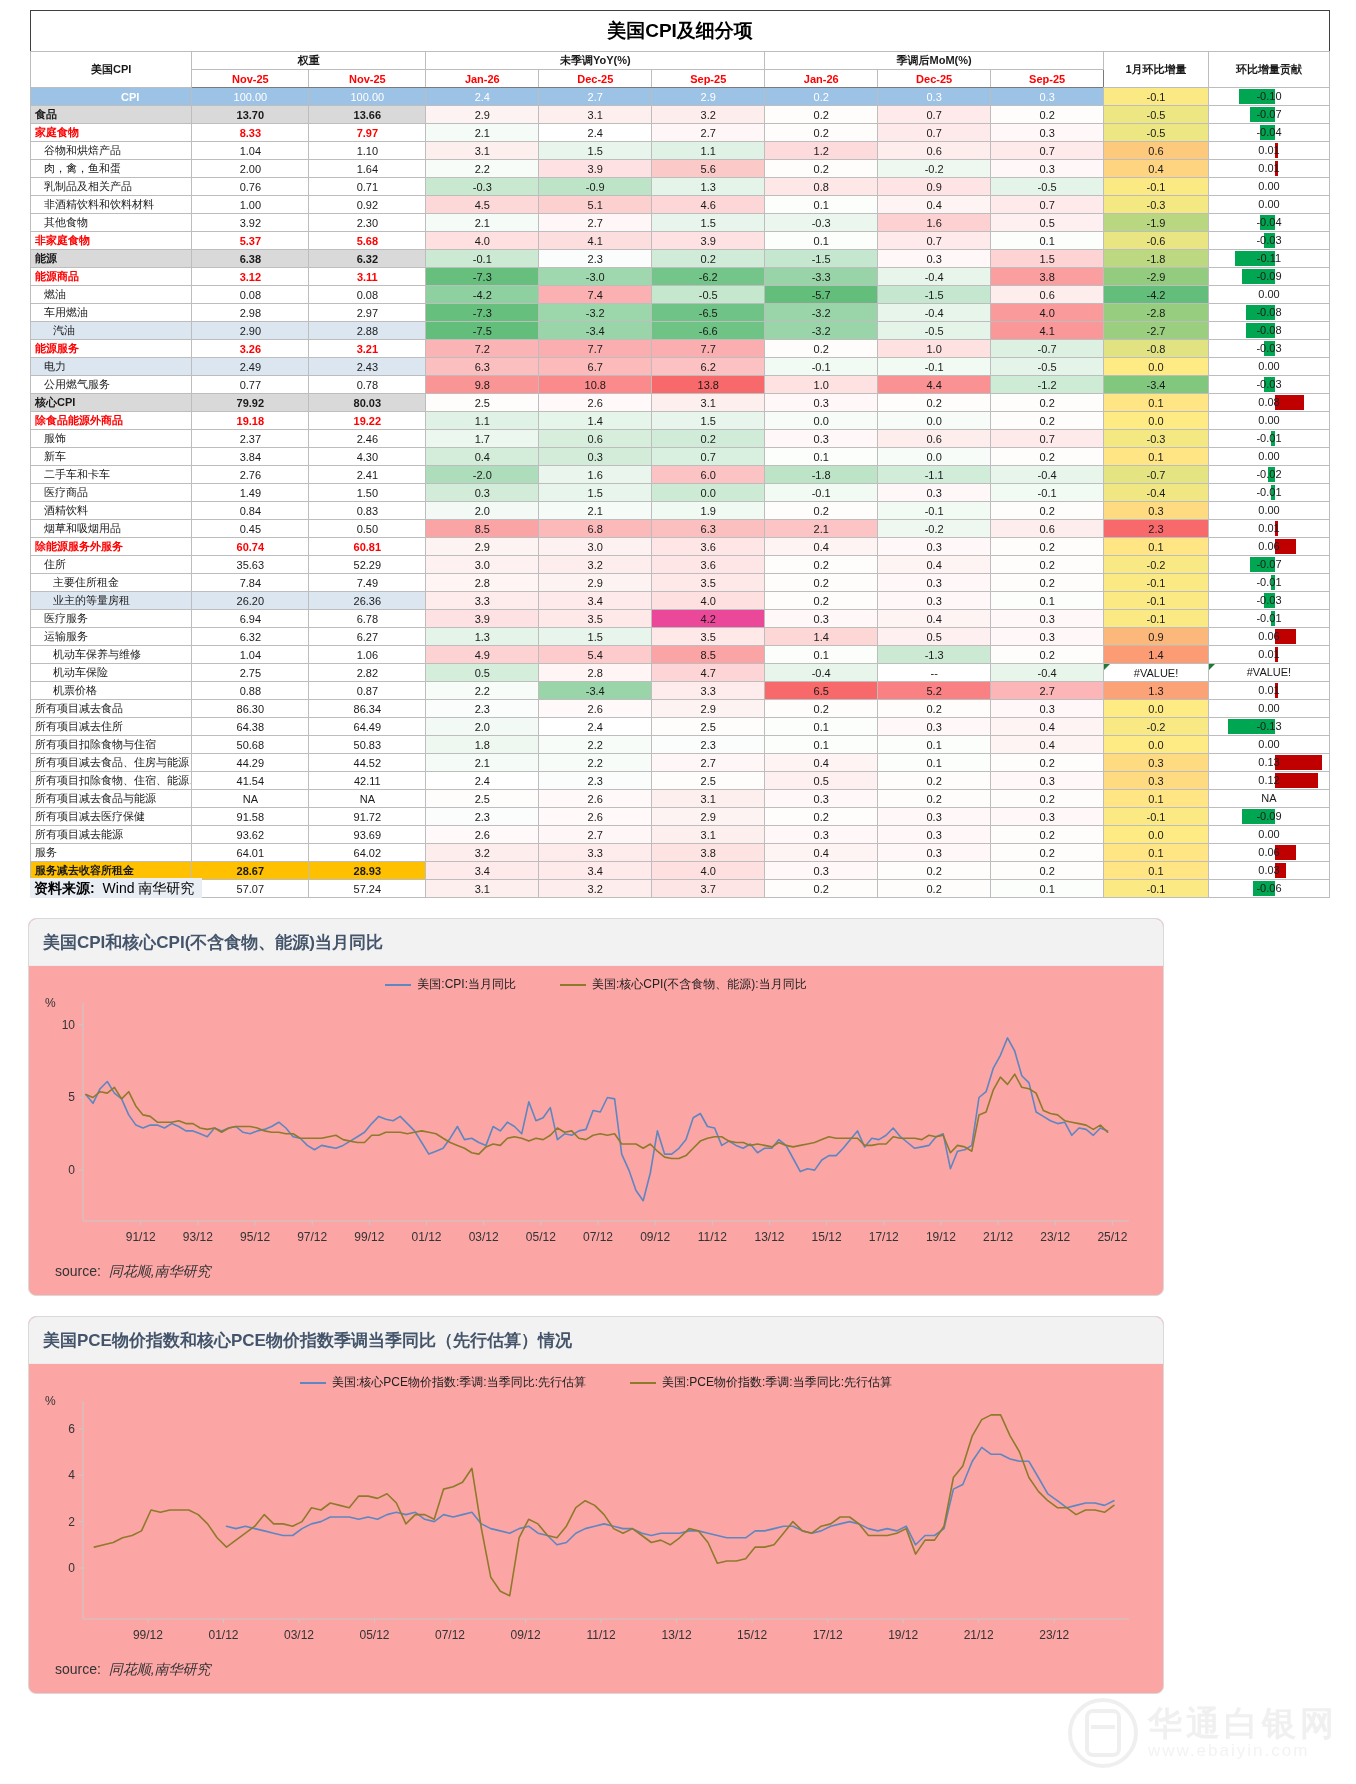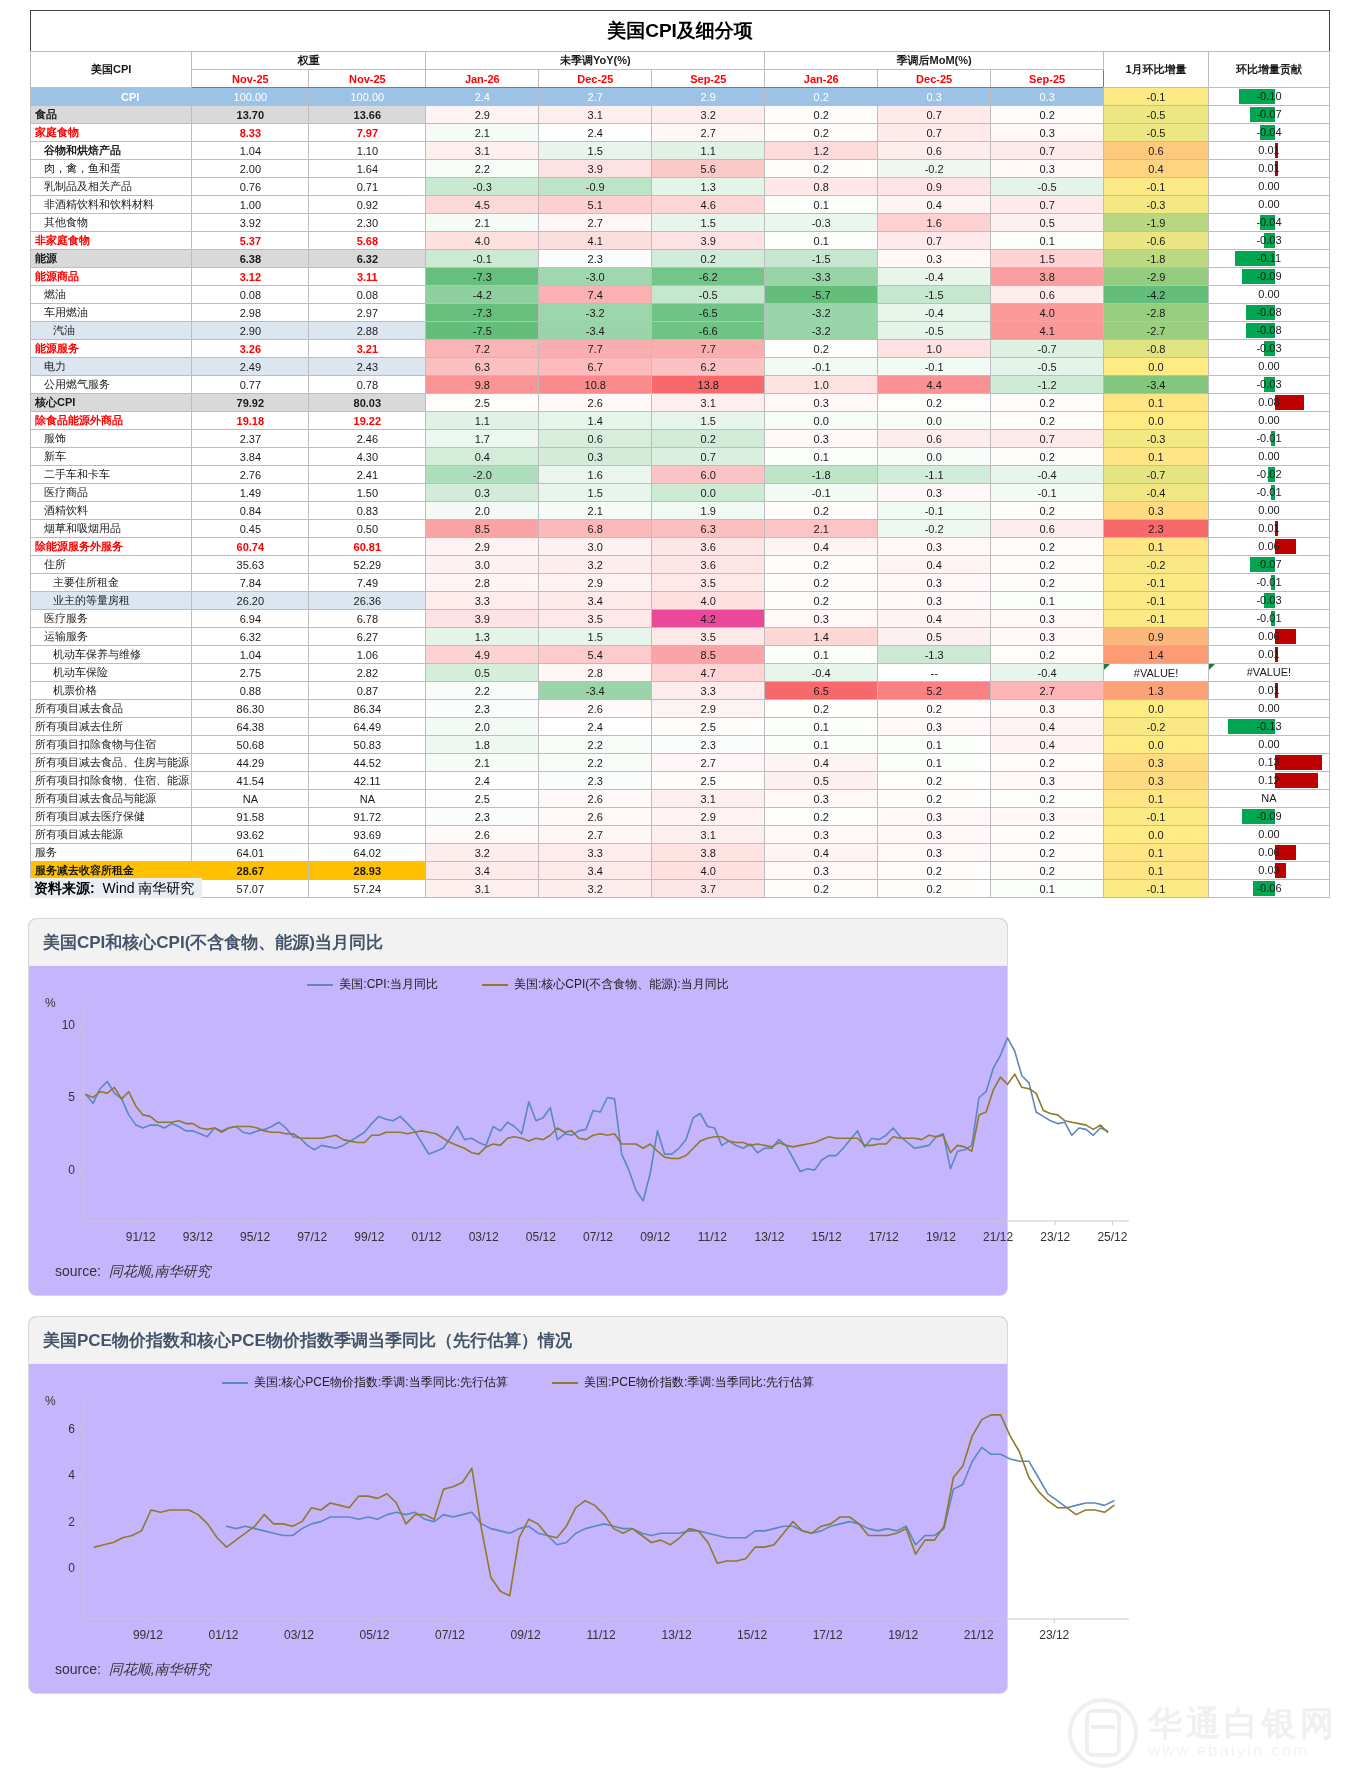--- a/index.html
+++ b/index.html
@@ -22,22 +22,22 @@
   th.gsep{border-left:1.5px solid #7a7a7a !important;}
   .err:before{content:'';position:absolute;left:0;top:0;width:0;height:0;
               border-top:6px solid #1f7a37;border-right:6px solid transparent;}
   .cbar-wrap{position:relative;width:100%;height:17px;line-height:17px;}
   .cbar{position:absolute;top:1px;bottom:1px;z-index:0;}
   .cbar-txt{position:relative;z-index:1;}
   
   .src-note{position:absolute;left:30px;top:880px;font-size:14px;color:#000;}
   .src-note span{background:#e9eef5;padding:2px 4px;}
   
-  .panel{position:absolute;left:28px;width:980px;border:1px solid #d9d9d9;border-radius:8px;
-         background:#c4b5fd;box-sizing:border-box;}
+  .panel{position:absolute;left:28px;width:1136px;border:1px solid #d9d9d9;border-radius:8px;
+         background:#fca5a5;box-sizing:border-box;}
   .panel-h{height:46px;display:flex;align-items:center;background:#f2f2f2;
            border-radius:8px 8px 0 0;border-bottom:1px solid #ececec;}
   .panel-h .ttl{font-size:17px;font-weight:bold;color:#44546a;padding-left:14px;}
   .legend{display:flex;justify-content:center;gap:44px;margin:10px 0 0 0;font-size:12px;color:#222;}
   .legend .li{display:flex;align-items:center;}
   .legend .sw{display:inline-block;width:26px;height:0;border-top:2px solid #000;margin-right:6px;}
   .panel svg{display:block;margin:0 8px;}
   .chart-src{font-size:14px;color:#333;padding:2px 0 8px 26px;}
   .chart-src i{font-style:italic;}
   
@@ -130,21 +130,21 @@
             <td style="background: rgb(255, 247, 247);">2.7</td>
             <td style="background: rgb(255, 252, 252);">0.2</td>
             <td style="background: rgb(254, 234, 234);">0.7</td>
             <td style="background: rgb(255, 247, 248);">0.3</td>
             <td style="background: rgb(236, 230, 131);">-0.5</td>
             <td>
               <div class="cbar-wrap"><div class="cbar" style="right: 45%; width: 12.4444%; background: rgb(0, 166, 81);"></div><span class="cbar-txt">-0.04</span></div>
             </td>
           </tr>
           <tr>
-            <td class="lbl" style="padding-left: 13px; font-weight: bold;">谷物和烘焙产品</td>
+            <td class="lbl" style="padding-left: 13px;">谷物和烘焙产品</td>
             <td>1.04</td>
             <td>1.10</td>
             <td style="background: rgb(254, 239, 239);">3.1</td>
             <td style="background: rgb(232, 245, 236);">1.5</td>
             <td style="background: rgb(224, 242, 229);">1.1</td>
             <td style="background: rgb(253, 219, 220);">1.2</td>
             <td style="background: rgb(254, 237, 237);">0.6</td>
             <td style="background: rgb(254, 234, 234);">0.7</td>
             <td style="background: rgb(253, 201, 125);">0.6</td>
             <td>

